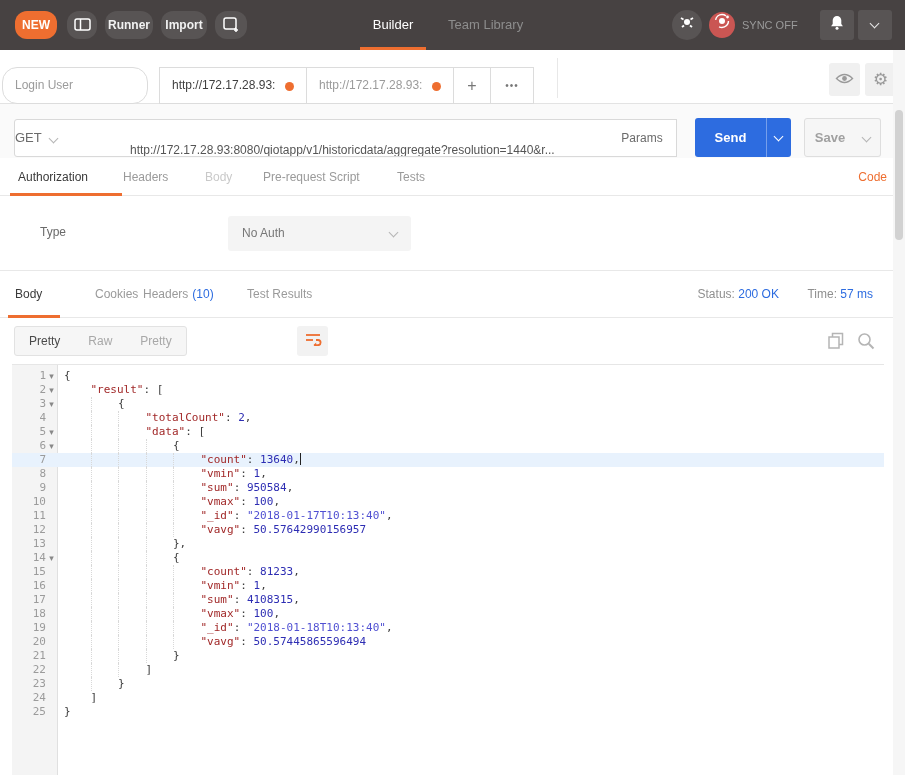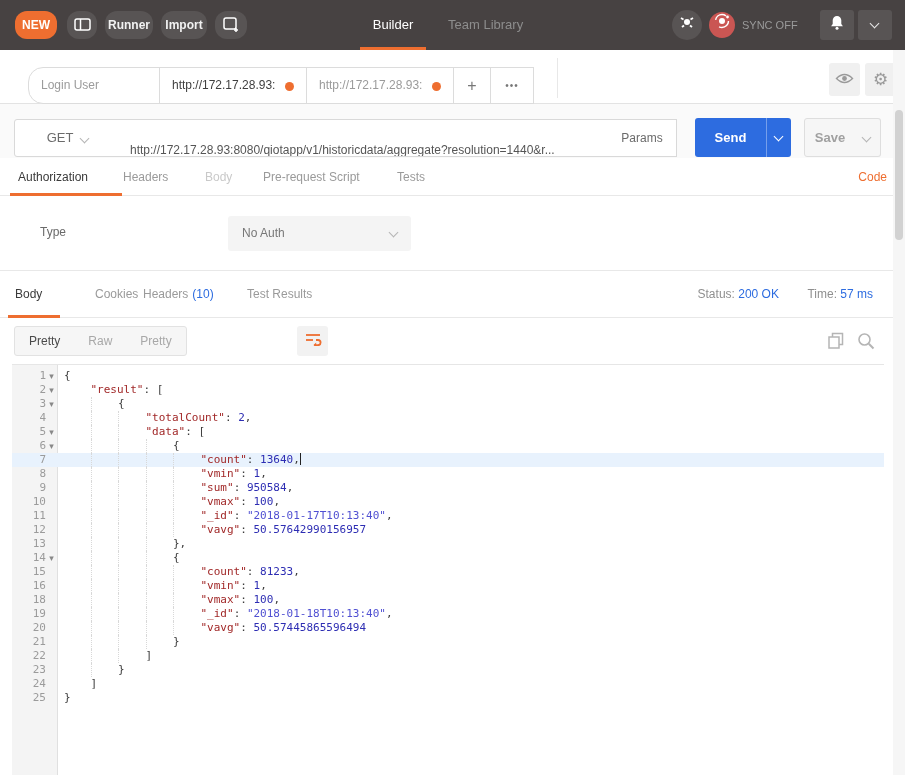--- a/index.html
+++ b/index.html
@@ -26,38 +26,38 @@
   .sync-label { position:absolute; left:742px; top:19px; color:#9a9a9a; font-size:11px; }
   .bell-btn { position:absolute; left:820px; top:10px; width:34px; height:30px; background:#585454; border-radius:3px; text-align:center; line-height:30px; cursor:pointer;}
   .hcaret-btn { position:absolute; left:858px; top:10px; width:34px; height:30px; background:#585454; border-radius:3px; cursor:pointer;}
   .chev { display:inline-block; width:7px; height:7px; border-left:1.6px solid currentColor; border-bottom:1.6px solid currentColor; transform:rotate(-45deg); }
   .hcaret-btn .chev { position:absolute; left:13px; top:10px; color:#e8e8e8; }
 
   
   .tabbar { position:absolute; left:0; top:50px; width:905px; height:54px; background:#fff; border-bottom:1px solid #e3e3e3; }
   .ttab { position:absolute; top:17px; height:37px; border:1px solid #dcdcdc; background:#fff; font-size:12px; line-height:35px; cursor:pointer; }
   .ttab .title { position:absolute; left:12px; right:26px; overflow:hidden; white-space:nowrap; }
-  .login-tab { left:28px; width:146px; color:#9b9b9b;border-radius:15px; }
+  .login-tab { left:2px; width:146px; color:#9b9b9b;border-radius:15px; }
   .tab2 { left:159px; width:148px; color:#3f3f3f; }
   .tab3 { left:306px; width:148px; color:#9b9b9b; }
   .dot { position:absolute; right:12px; top:14px; width:9px; height:9px; border-radius:50%; background:#ee6e30; }
   .plus-tab { left:453px; width:38px; text-align:center; color:#777; font-size:16px; }
   .more-tab { left:490px; width:44px; text-align:center; color:#777; font-size:10px; letter-spacing:1px; }
   .vdiv { position:absolute; left:557px; top:8px; width:1px; height:40px; background:#e8e8e8; }
   .select { background:#f4f4f4; border-radius:3px; font-size:12px; color:#555; cursor:pointer; }
   .env-select { position:absolute; left:597px; top:13px; width:224px; height:33px; line-height:33px; }
   .select .sel-label { position:absolute; left:14px; }
   .select .chev { position:absolute; right:14px; top:50%; margin-top:-5px; color:#b5b5b5; }
   .sq-btn { position:absolute; top:13px; width:31px; height:33px; background:#f0f0f0; border-radius:3px; text-align:center; line-height:33px; cursor:pointer; }
   .eye-btn { left:829px; }
   .gear-btn { left:865px; color:#9a9a9a; font-size:17px; }
 
   
   .requestbar { position:absolute; left:0; top:104px; width:905px; height:54px; background:#fafafa; }
-  .method-box { position:absolute; left:14px; top:15px; width:107px; height:38px; background:#fff; border:1px solid #d9d9d9; border-radius:3px 0 0 3px; color:#6b6b6b; font-size:13px; line-height:36px; text-align:center; cursor:pointer;}
+  .method-box { position:absolute; left:14px; top:15px; width:107px; height:38px; background:#fff; border:1px solid #d9d9d9; border-radius:3px 0 0 3px; color:#6b6b6b; font-size:13px; line-height:36px; text-align:left; cursor:pointer;}
   .method-box .chev { color:#b5b5b5; margin-left:8px; }
   .url-box { position:absolute; left:120px; top:15px; width:489px; height:38px; background:#fff; border:1px solid #d9d9d9; border-left:none; color:#555; font-size:12px; line-height:36px; padding:12px 10px; white-space:nowrap; overflow:hidden; }
   .params-btn { position:absolute; left:608px; top:15px; width:69px; height:38px; background:#fff; border:1px solid #d9d9d9; border-left:none; color:#6b6b6b; font-size:12px; line-height:36px; text-align:center; cursor:pointer; }
   .send-btn { position:absolute; left:695px; top:14px; width:71px; height:39px; background:#2d6ce0; border-radius:3px 0 0 3px; color:#fff; font-size:13px; font-weight:bold; text-align:center; line-height:39px; cursor:pointer; }
   .send-caret { position:absolute; left:766px; top:14px; width:25px; height:39px; background:#2d6ce0; border-radius:0 3px 3px 0; border-left:1px solid rgba(255,255,255,.35); cursor:pointer; }
   .send-caret .chev { position:absolute; left:8px; top:15px; color:#fff; }
   .save-btn { position:absolute; left:804px; top:14px; width:52px; height:39px; background:#f6f6f6; border:1px solid #dedede; border-radius:3px 0 0 3px; color:#a0a0a0; font-size:13px; font-weight:bold; text-align:center; line-height:37px; cursor:pointer; }
   .save-caret { position:absolute; left:855px; top:14px; width:26px; height:39px; background:#f6f6f6; border:1px solid #dedede; border-left:none; border-radius:0 3px 3px 0; cursor:pointer; }
   .save-caret .chev { position:absolute; left:8px; top:15px; color:#b5b5b5; }
 
@@ -398,20 +398,27 @@
         </div>
         <div class="cl">
           <div class="cg">
             <span class="cnum">16</span>
             <span class="cfold"></span>
           </div>
           <div class="cb"><span class="ind">    </span><span class="ind ig">    </span><span class="ind ig">    </span><span class="ind ig">    </span><span class="ind ig">    </span><span class="tk-k">"vmin"</span><span class="tk-p">: </span><span class="tk-n">1</span><span class="tk-p">,</span></div>
         </div>
         <div class="cl">
           <div class="cg">
+            <span class="cnum">17</span>
+            <span class="cfold"></span>
+          </div>
+          <div class="cb"><span class="ind">    </span><span class="ind ig">    </span><span class="ind ig">    </span><span class="ind ig">    </span><span class="ind ig">    </span><span class="tk-k">"sum"</span><span class="tk-p">: </span><span class="tk-n">4108315</span><span class="tk-p">,</span></div>
+        </div>
+        <div class="cl">
+          <div class="cg">
             <span class="cnum">18</span>
             <span class="cfold"></span>
           </div>
           <div class="cb"><span class="ind">    </span><span class="ind ig">    </span><span class="ind ig">    </span><span class="ind ig">    </span><span class="ind ig">    </span><span class="tk-k">"vmax"</span><span class="tk-p">: </span><span class="tk-n">100</span><span class="tk-p">,</span></div>
         </div>
         <div class="cl">
           <div class="cg">
             <span class="cnum">19</span>
             <span class="cfold"></span>
           </div>

